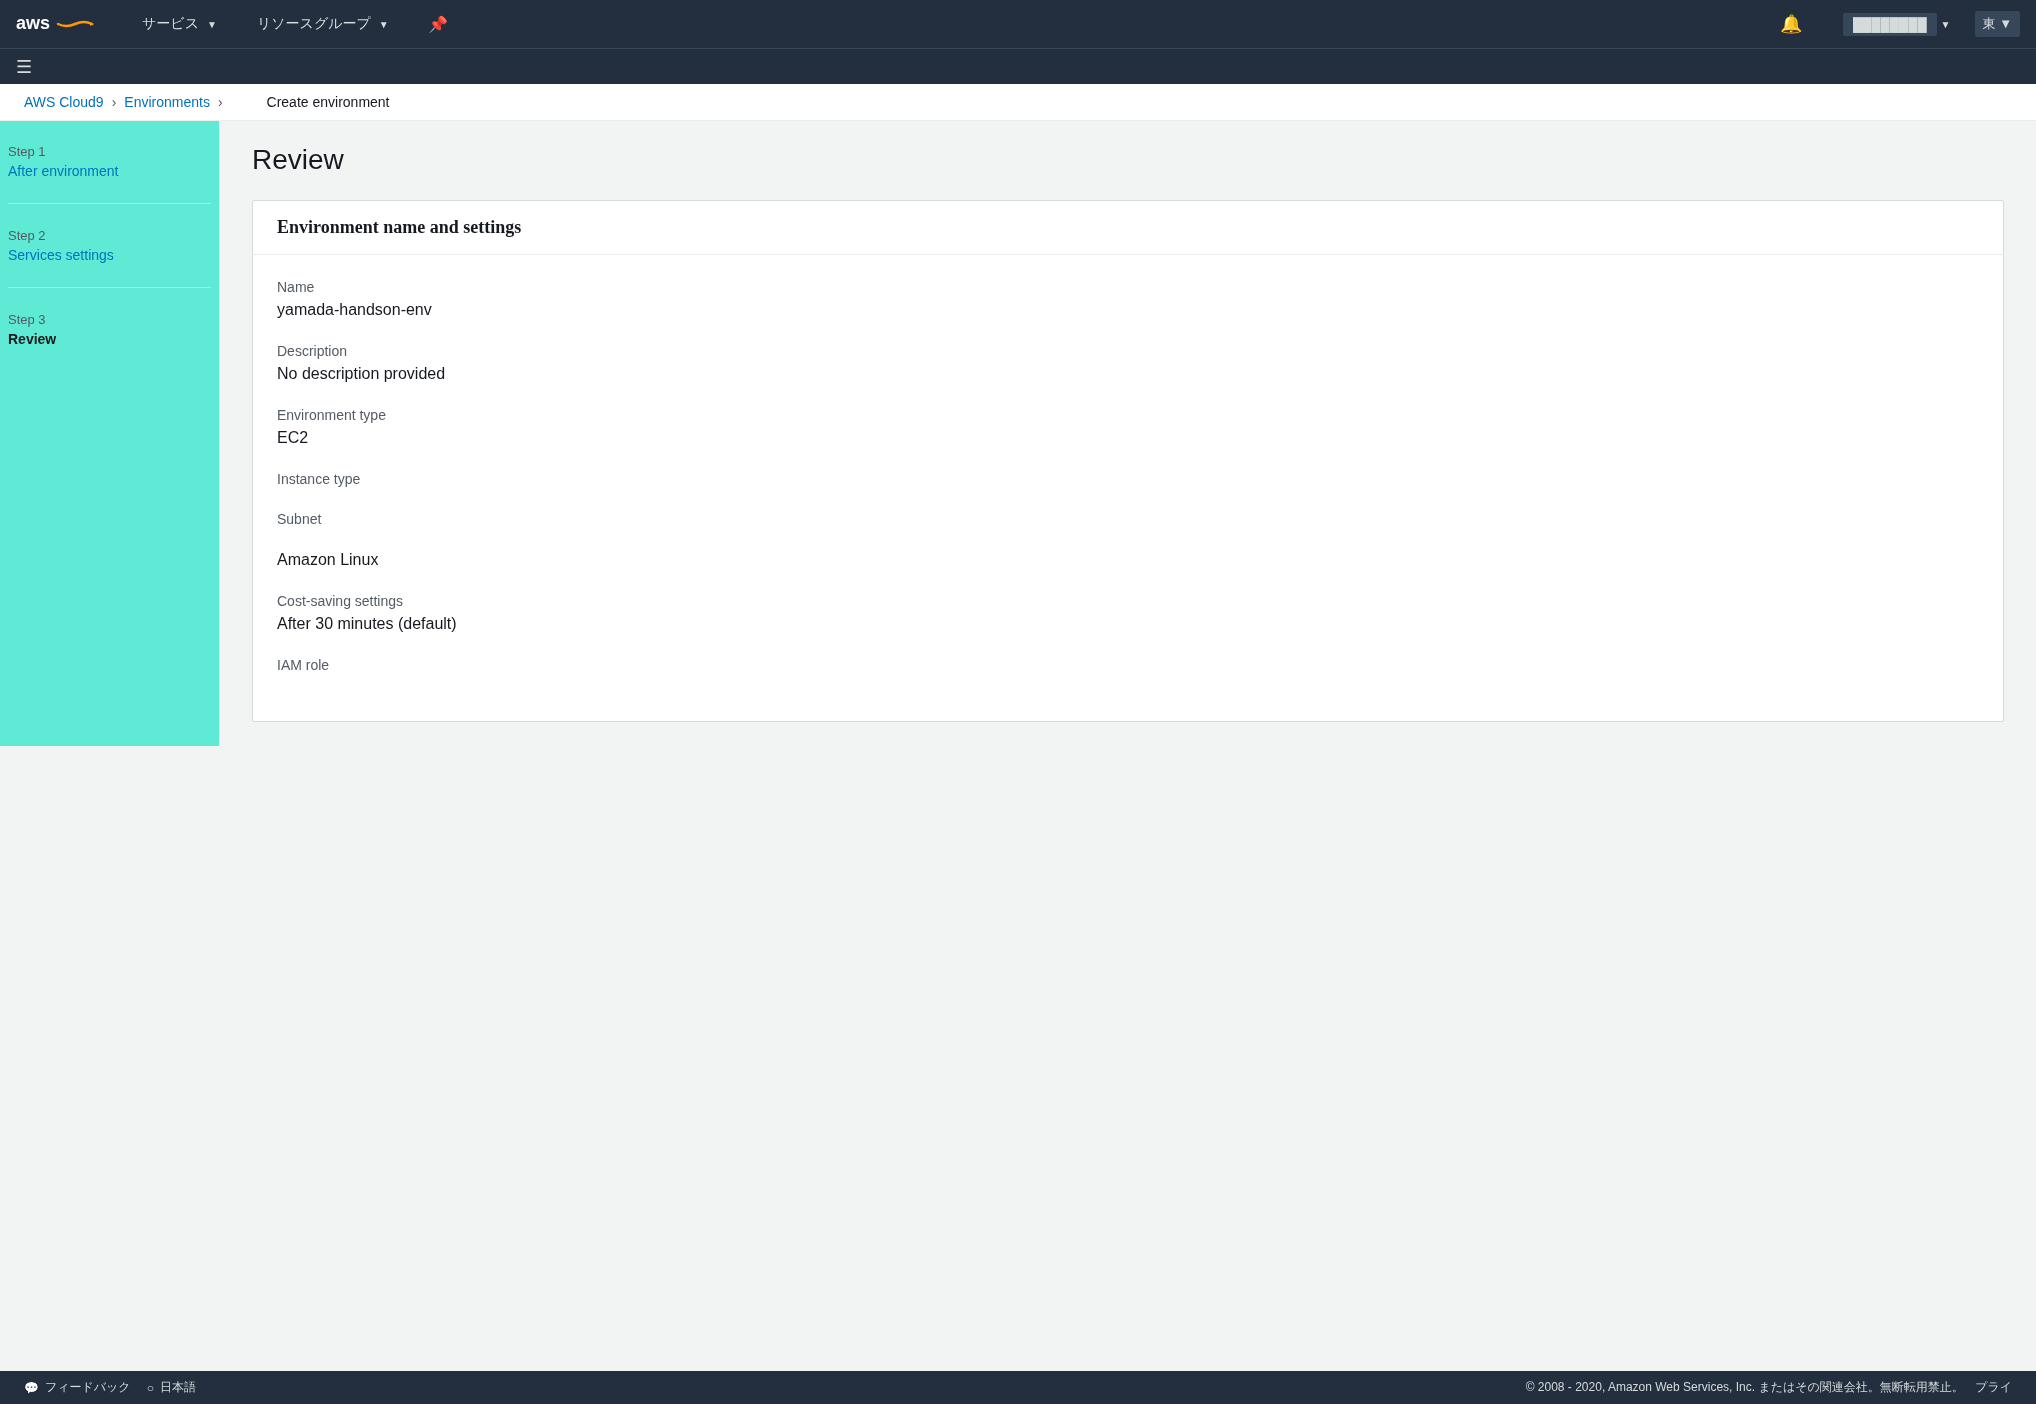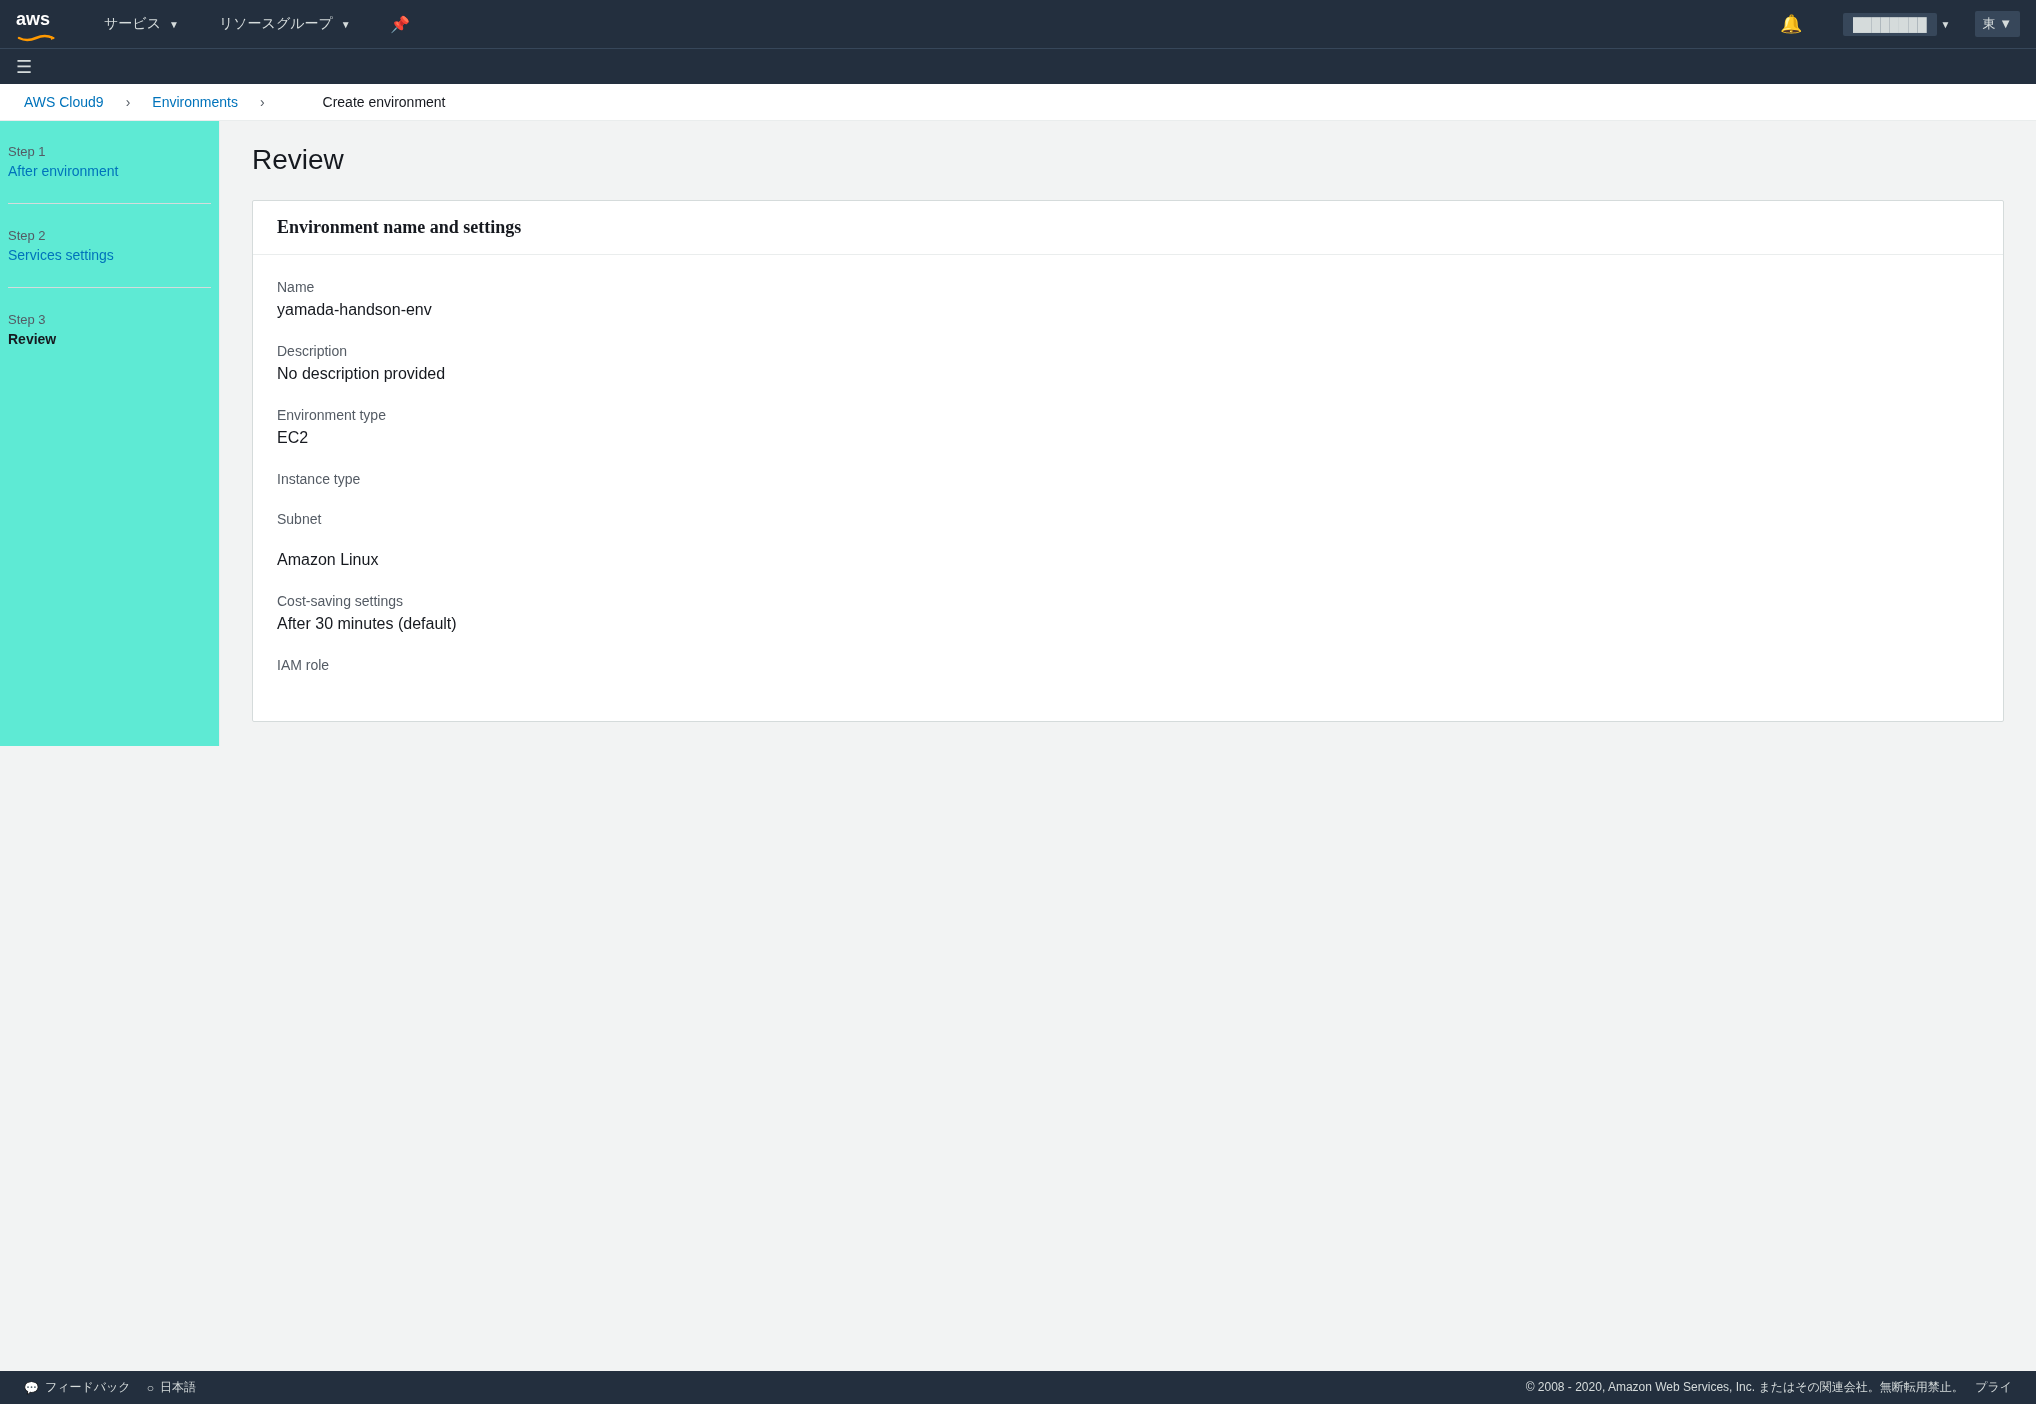--- a/index.html
+++ b/index.html
@@ -149,21 +149,21 @@
       color: #16191f;
     }
 
     
     .breadcrumb-container {
       background: white;
       padding: 10px 24px;
       border-bottom: 1px solid #eaeded;
       display: flex;
       align-items: center;
-      gap: 22px;
+      gap: 8px;
       position: fixed;
       top: 84px;
       left: 0;
       right: 0;
       z-index: 98;
     }
     .breadcrumb-link {
       color: #0073bb;
       font-size: 14px;
       cursor: pointer;
@@ -212,21 +212,20 @@
       cursor: pointer;
       color: #d5dbdb;
     }
     .footer-right {
       color: #d5dbdb;
     }
 
     
     .aws-logo-container {
       display: flex;
-      flex-direction: column;
       align-items: center;
       margin-right: 16px;
     }
     .aws-wordmark {
       color: white;
       font-size: 20px;
       font-weight: bold;
       line-height: 1;
     }
   </style>

